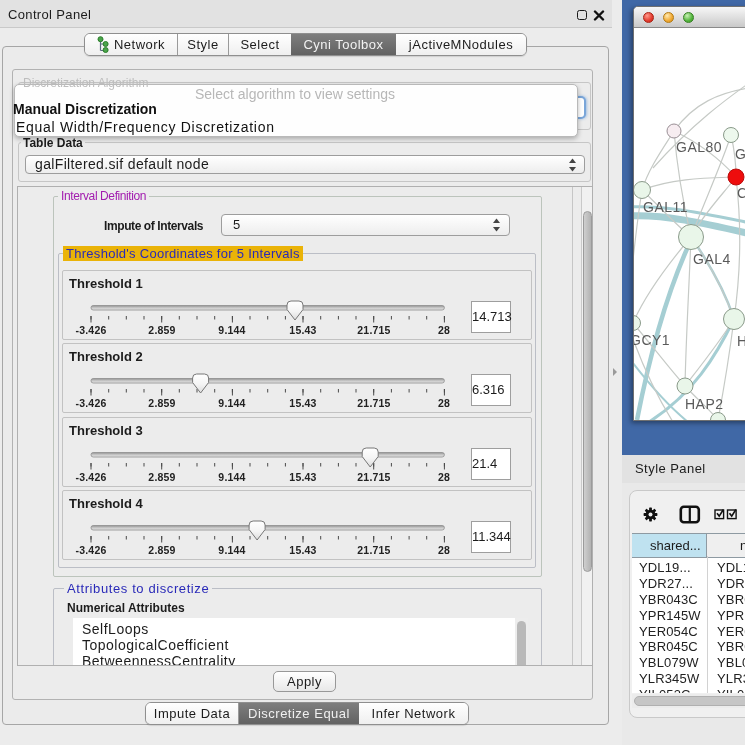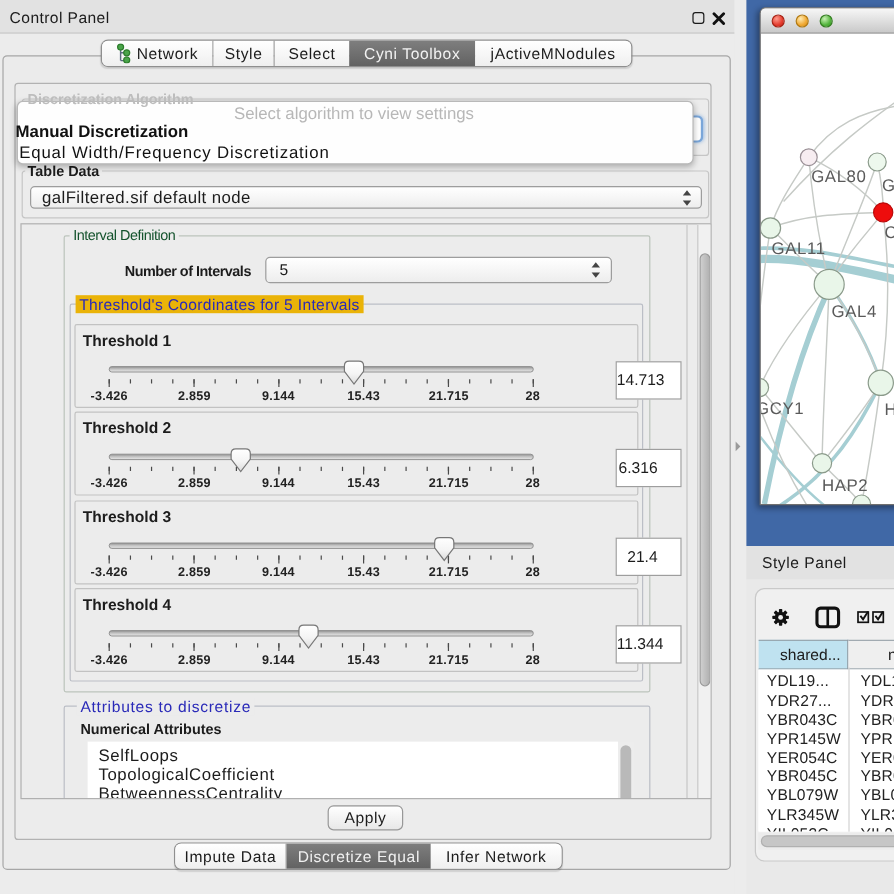--- a/index.html
+++ b/index.html
@@ -1,20 +1,20 @@
 <!DOCTYPE html>
 <html><head><meta charset="utf-8"><style>
   * { margin:0; padding:0; box-sizing:border-box; }
   body { font-family:"Liberation Sans", sans-serif; }
   #root { position:relative; width:745px; height:745px; overflow:hidden; background:#ececec; color:#1c1c1c; }
   .abs { position:absolute; }
   .tpanel { position:absolute; left:62px; width:470px; height:70px; border:1px solid #c2c2c2; border-radius:2px; background:#ececec; }
   .tpanel .tlabel { position:absolute; left:6px; top:5px; font-size:13px; font-weight:bold; }
   .tpanel svg { left:23px !important; top:25px !important; }
-  .tpanel .tval { position:absolute; left:408px; top:30px; width:55px; height:32px; background:#fff; border:1px solid #9e9e9e; font-size:13px; text-align:right; line-height:30px; padding-right:19px;margin-left:42px; }
+  .tpanel .tval { position:absolute; left:408px; top:30px; width:40px; height:32px; background:#fff; border:1px solid #9e9e9e; font-size:13px; text-align:right; line-height:30px; padding-right:19px; }
 </style></head>
 <body>
 <div id="root">
 <svg width="0" height="0" style="position:absolute">
       <defs>
  <linearGradient id="trg" x1="0" y1="0" x2="0" y2="1">
    <stop offset="0" stop-color="#8f8f8f"></stop>
           <stop offset="0.45" stop-color="#c2c2c2"></stop>
           <stop offset="1" stop-color="#e9e9e9"></stop>
  </linearGradient>
@@ -67,23 +67,23 @@
   </div>
 
   <div class="abs" style="left:17px;top:186px;width:576px;height:480px;border:1px solid #b0b0b0;background:#ececec;overflow:hidden">
     <div class="abs" style="left:554px;top:0;width:1px;height:480px;background:#c6c6c6"></div>
     <div class="abs" style="left:563px;top:0;width:13px;height:480px;background:#f1f1f1;border-left:1px solid #c9c9c9"></div>
     <div class="abs" style="left:565px;top:24px;width:9px;height:361px;background:linear-gradient(to right,#cfcfcf,#b2b2b2);border:1px solid #9b9b9b;border-radius:5px"></div>
 
     <div class="abs" style="left:-18px;top:-187px;width:594px;height:900px">
 
       <div class="abs" style="left:53px;top:196px;width:489px;height:381px;border:1px solid #bcc4bc;border-radius:2px"></div>
-      <div class="abs" style="left:58px;top:189px;font-size:12px;letter-spacing:-0.4px;color:#14532d;background:#ececec;padding:0 3px">Interval Definition</div>
-
-      <div class="abs" style="left:104px;top:219px;font-size:12px;font-weight:bold;letter-spacing:-0.4px">Number of Intervals</div>
+      <div class="abs" style="left:58px;top:189px;font-size:12px;letter-spacing:-0.4px;color:#a21caf;background:#ececec;padding:0 3px">Interval Definition</div>
+
+      <div class="abs" style="left:104px;top:219px;font-size:12px;font-weight:bold;letter-spacing:-0.4px">Impute of Intervals</div>
       <div class="abs" style="left:221px;top:214px;width:289px;height:22px;background:linear-gradient(#ffffff,#ededed);border:1px solid #9d9d9d;border-radius:4px;font-size:13px;line-height:20px;padding-left:11px">5
         <svg class="abs" style="right:8px;top:3px" width="9" height="14" viewBox="0 0 9 14">
           <path d="M4.5,0.5 L8,5 L1,5 Z" fill="#444"></path>
               <path d="M4.5,13.5 L8,9 L1,9 Z" fill="#444"></path>
         </svg>
       </div>
 
       <div class="abs" style="left:58px;top:253px;width:478px;height:315px;border:1px solid #bbbec6;border-radius:2px"></div>
       <div class="abs" style="left:63px;top:246px;font-size:13px;letter-spacing:0.28px;color:#2a2ab8;background:#eab308;padding:0 3px">Threshold's Coordinates for 5 Intervals</div>
 
@@ -403,18 +403,18 @@
         <div class="abs" style="left:639px;top:671.0px;font-size:13px;letter-spacing:0.15px;color:#222">YLR345W</div>
         <div class="abs" style="left:717px;top:671.0px;font-size:13px;letter-spacing:0.15px;color:#222">YLR345W</div>
         <div class="abs" style="left:639px;top:686.8px;font-size:13px;letter-spacing:0.15px;color:#222">YIL053C</div>
         <div class="abs" style="left:717px;top:686.8px;font-size:13px;letter-spacing:0.15px;color:#222">YIL052C</div>
       </div>
 </div>
 <div class="abs" style="left:632px;top:694px;width:113px;height:14px;background:#ececec"></div>
 <div class="abs" style="left:634px;top:696px;width:118px;height:10px;background:#c6c6c6;border:1px solid #b0b0b0;border-radius:5px"></div>
 
 <div class="abs" style="left:14px;top:84px;width:564px;height:53px;background:#fefefe;border:1px solid #b9b9b9;border-radius:5px;box-shadow:0 2px 5px rgba(0,0,0,0.28)"></div>
-<div class="abs" style="left:23px;top:76px;font-size:12px;font-weight:bold;color:#bdbdbd">Discretization Algorithm</div>
+<div class="abs" style="left:23px;top:76px;font-size:12px;font-weight:normal;color:#bdbdbd">Discretization Algorithm</div>
 <div class="abs" style="left:195px;top:86px;font-size:14px;color:#b7b7b7">Select algorithm to view settings</div>
 <div class="abs" style="left:13px;top:101px;font-size:14px;font-weight:bold;color:#111">Manual Discretization</div>
 <div class="abs" style="left:16px;top:119px;font-size:14px;letter-spacing:0.7px;color:#111">Equal Width/Frequency Discretization</div>
 
 </div>
 
 </body></html>

